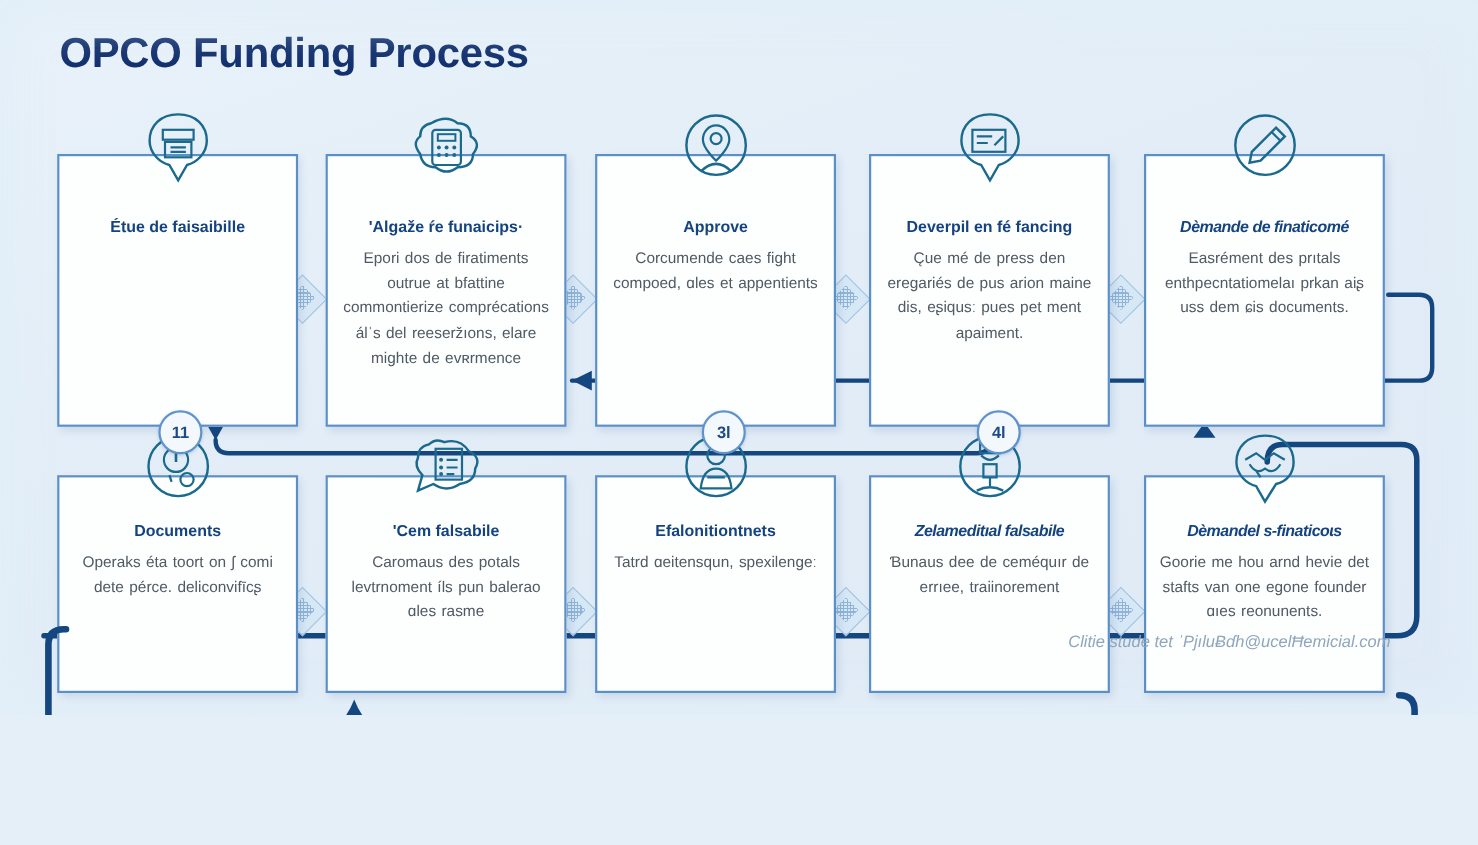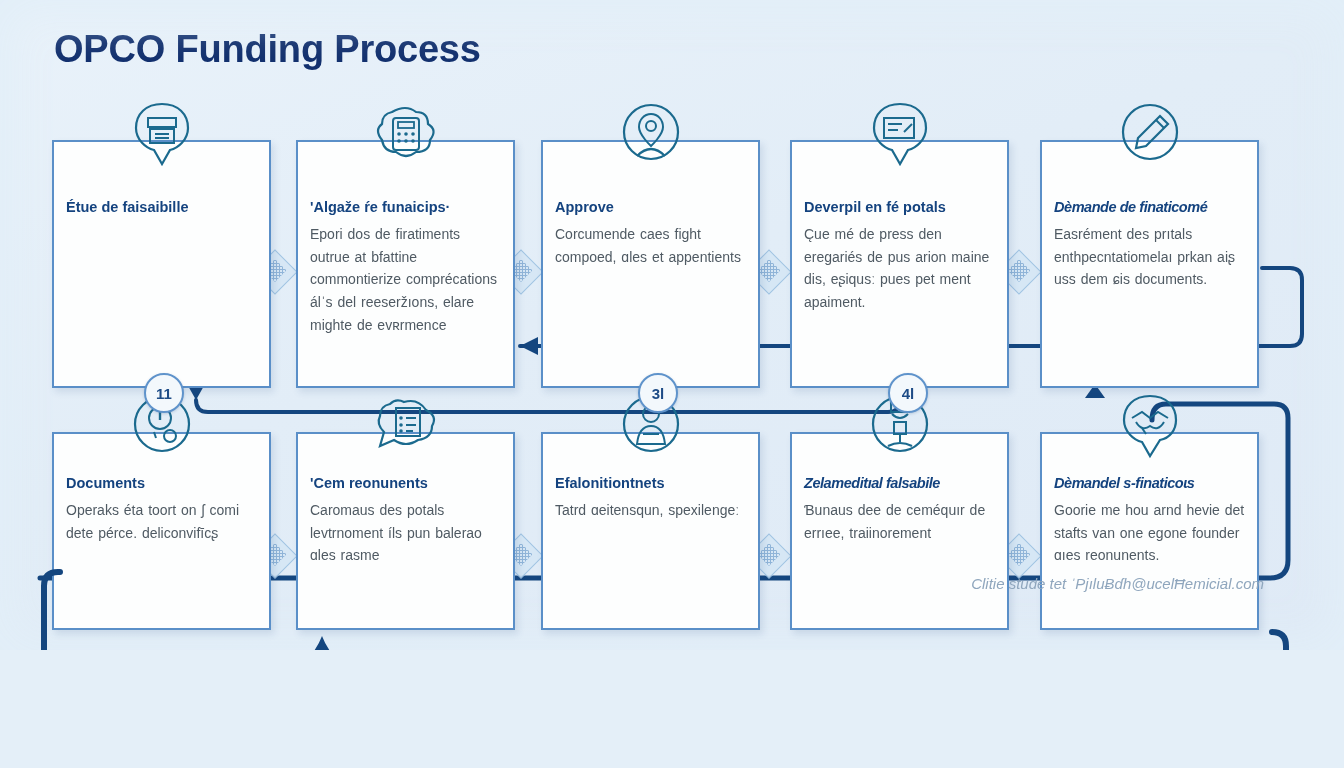--- a/index.html
+++ b/index.html
@@ -67,21 +67,21 @@
   .card.row2 { top: 432px; width: 219px; height: 198px; }
 
   .c1 { left: 52px;   }
   .c2 { left: 296px;  }
   .c3 { left: 541px;  }
   .c4 { left: 790px;  }
   .c5 { left: 1040px; width: 222px; }
 
   .card-body {
     padding: 56px 12px 8px 12px;
-    text-align: left;
+    text-align: center;
   }
   .card.row2 .card-body { padding-top: 40px; }
 
   .card-title {
     font-size: 14.5px;
     font-weight: bold;
     color: #14437f;
     line-height: 1.25;
     margin-bottom: 7px;
     white-space: nowrap;
@@ -237,21 +237,21 @@
     <span class="icon-bubble">
       <svg viewBox="0 0 76 76">
         <path d="M38 8 C22 8 12 18 12 32 C12 44 22 52 30 54 L38 68 L46 54 C54 52 64 44 64 32 C64 18 54 8 38 8 Z" fill="none" stroke="#1b6a8e" stroke-width="2.2"></path>
         <rect x="22" y="22" width="30" height="20" fill="none" stroke="#1b6a8e" stroke-width="2"></rect>
         <line x1="26" y1="28" x2="40" y2="28" stroke="#1b6a8e" stroke-width="2"></line>
         <line x1="26" y1="34" x2="36" y2="34" stroke="#1b6a8e" stroke-width="2"></line>
         <path d="M42 36 L50 28" stroke="#1b6a8e" stroke-width="2" fill="none"></path>
       </svg>
     </span>
     <div class="card-body">
-      <div class="card-title">Deverpil en fé potals</div>
+      <div class="card-title">Deverpil en fé fancing</div>
       <div class="card-text">C̨ue mé de press den eregariés de pus arion maine dis, eʂiqusː pues pet ment apaiment.</div>
     </div>
   </div>
 
   <div class="card row1 c5">
     <span class="icon-bubble">
       <svg viewBox="0 0 76 76">
         <circle cx="38" cy="36" r="27" fill="none" stroke="#1b6a8e" stroke-width="2.2"></circle>
         <path d="M48 20 L56 28 L34 50 L24 52 L26 42 Z" fill="none" stroke="#1b6a8e" stroke-width="2.2"></path>
         <line x1="44" y1="24" x2="52" y2="32" stroke="#1b6a8e" stroke-width="2"></line>
@@ -287,21 +287,21 @@
         <rect x="28" y="20" width="24" height="28" fill="none" stroke="#1b6a8e" stroke-width="2"></rect>
         <circle cx="33" cy="30" r="1.8" fill="#1b6a8e"></circle>
         <line x1="38" y1="30" x2="48" y2="30" stroke="#1b6a8e" stroke-width="2"></line>
         <circle cx="33" cy="37" r="1.8" fill="#1b6a8e"></circle>
         <line x1="38" y1="37" x2="48" y2="37" stroke="#1b6a8e" stroke-width="2"></line>
         <circle cx="33" cy="43" r="1.8" fill="#1b6a8e"></circle>
         <line x1="38" y1="43" x2="45" y2="43" stroke="#1b6a8e" stroke-width="2"></line>
       </svg>
     </span>
     <div class="card-body">
-      <div class="card-title">'Cem reonunents</div>
+      <div class="card-title">'Cem falsabile</div>
       <div class="card-text">Caromaus des potals levtrnoment íls pun balerao ɑles rasme</div>
     </div>
   </div>
 
   <div class="card row2 c3">
     <span class="icon-bubble">
       <svg viewBox="0 0 76 76">
         <circle cx="38" cy="36" r="27" fill="none" stroke="#1b6a8e" stroke-width="2.2"></circle>
         <circle cx="38" cy="26" r="8" fill="none" stroke="#1b6a8e" stroke-width="2"></circle>
         <circle cx="44" cy="16" r="3.5" fill="none" stroke="#1b6a8e" stroke-width="2"></circle>

